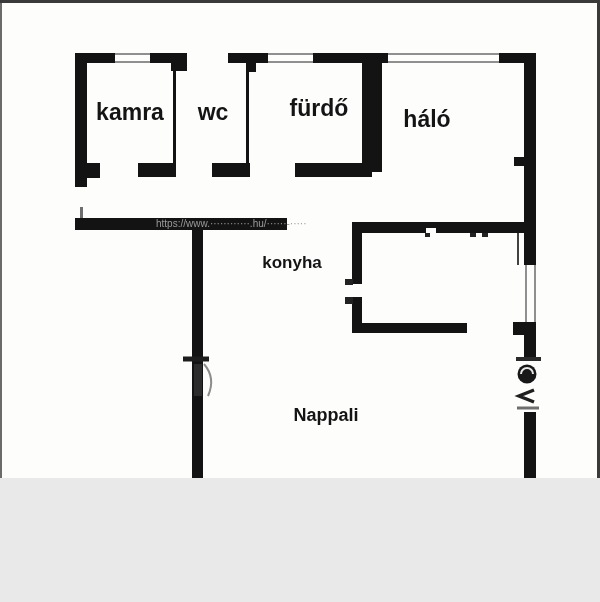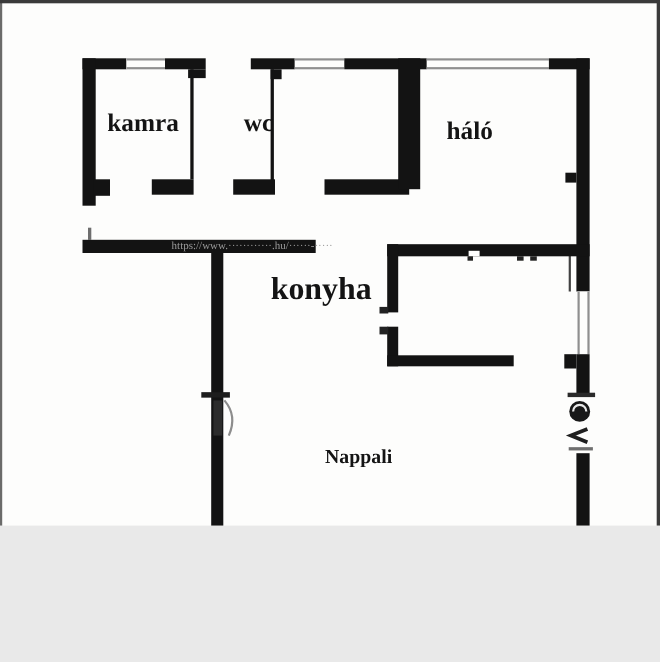--- a/index.html
+++ b/index.html
@@ -11,21 +11,21 @@
     --door_arc:#4f4f4f;
     --watermark_on_wall:#9a9a9a;
     --watermark_on_band:#858585;
     --border:#3a3a3a;
   }
   .plan{
     position:relative;
     width:600px;height:478px;
     background:var(--background);
     overflow:hidden;
-    font-family:Liberation Serif, serif;
+    font-family:Liberation Sans, sans-serif;
   }
   .wall{position:absolute;background:var(--wall);}
   .frame{position:absolute;background:var(--border);}
   .window-h{position:absolute;background:var(--background);
     border-top:2px solid var(--window_line);
     border-bottom:2px solid var(--window_line);box-sizing:border-box;}
   .window-v{position:absolute;background:var(--background);
     border-left:2px solid var(--window_line);
     border-right:2px solid var(--window_line);box-sizing:border-box;}
   .tick{position:absolute;background:#6e6e6e;}
@@ -119,23 +119,24 @@
     <g>
       <line x1="516" y1="359" x2="541" y2="359" stroke="#2a2a2a" stroke-width="4"></line>
       <circle cx="527" cy="374" r="9.5" fill="#181818"></circle>
       <path d="M521,374 A6,6 0 0 1 533,374" fill="none" stroke="#e8e8e8" stroke-width="2"></path>
       <path d="M534,390 L519,396 L534,402" fill="none" stroke="#1f1f1f" stroke-width="3.4"></path>
       <line x1="517" y1="408" x2="539" y2="408" stroke="#6f6f6f" stroke-width="3"></line>
     </g>
   </svg>
 
   <div class="room-label" style="left:130px;top:112px;font-size:23px;">kamra</div>
-  <div class="room-label" style="left:213px;top:112px;font-size:23px;margin-left:22px;">wc</div>
+  <div class="room-label" style="left:213px;top:112px;font-size:23px;">wc</div>
+  <div class="room-label" style="left:319px;top:108px;font-size:23px;">fürdő</div>
   <div class="room-label" style="left:427px;top:119px;font-size:23px;">háló</div>
-  <div class="room-label" style="left:292px;top:263px;font-size:29px;">konyha</div>
+  <div class="room-label" style="left:292px;top:263px;font-size:17px;">konyha</div>
   <div class="room-label" style="left:326px;top:415px;font-size:18px;">Nappali</div>
 
   <div class="wm wm-wall" style="left:156px;top:220px;">https://www.············.hu/······-·····</div>
   <div class="wm" style="left:113px;top:594px;">https://www.············.hu/······-·····</div>
   <div class="wm" style="left:256px;top:594px;">https://www.············.hu/······-·····</div>
   <div class="wm" style="left:396px;top:594px;">https://www.············.hu/······-·····</div>
 
 </div>
 
 </body></html>

